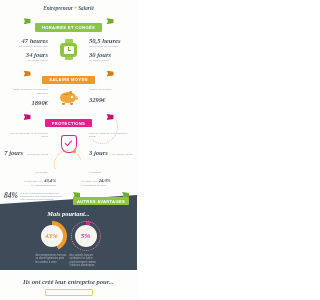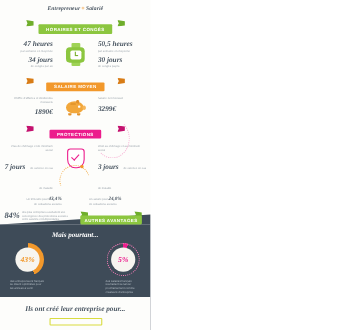--- a/index.html
+++ b/index.html
@@ -141,21 +141,21 @@
   }
   .dark:before{
     content:"";position:absolute;top:-9px;left:0;width:0;height:0;
     border-left:137px solid transparent;border-bottom:9px solid #3e4b58;
   }
   .dark-title{
     text-align:center;padding-top:6px;
     font-family:"Liberation Serif", serif;font-style:italic;font-weight:bold;
     color:#ffffff;font-size:6.4px;
   }
-  .donuts{display:flex;justify-content:space-between;padding:4px 8px 0;}
+  .donuts{display:flex;justify-content:center;padding:4px 8px 0;}
   .donut{width:34px;text-align:center;}
   .ring{
     position:relative;width:30px;height:30px;margin:0 auto;border-radius:50%;
     display:flex;align-items:center;justify-content:center;
   }
   .ring .hole{
     width:22px;height:22px;border-radius:50%;background:#f7f5f0;
     display:flex;align-items:center;justify-content:center;
     font-family:"Liberation Serif", serif;font-style:italic;font-weight:bold;
     font-size:7px;

